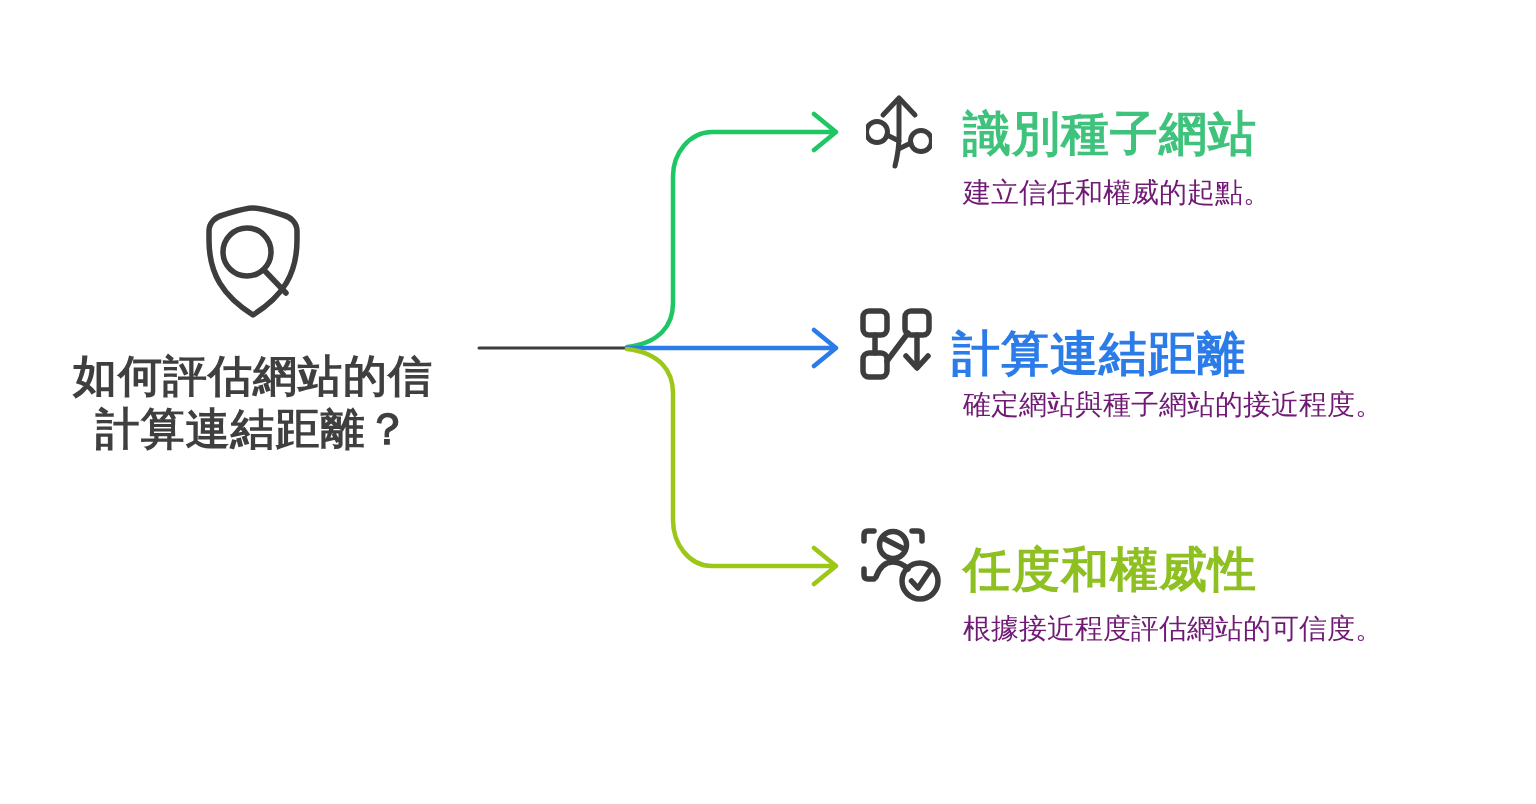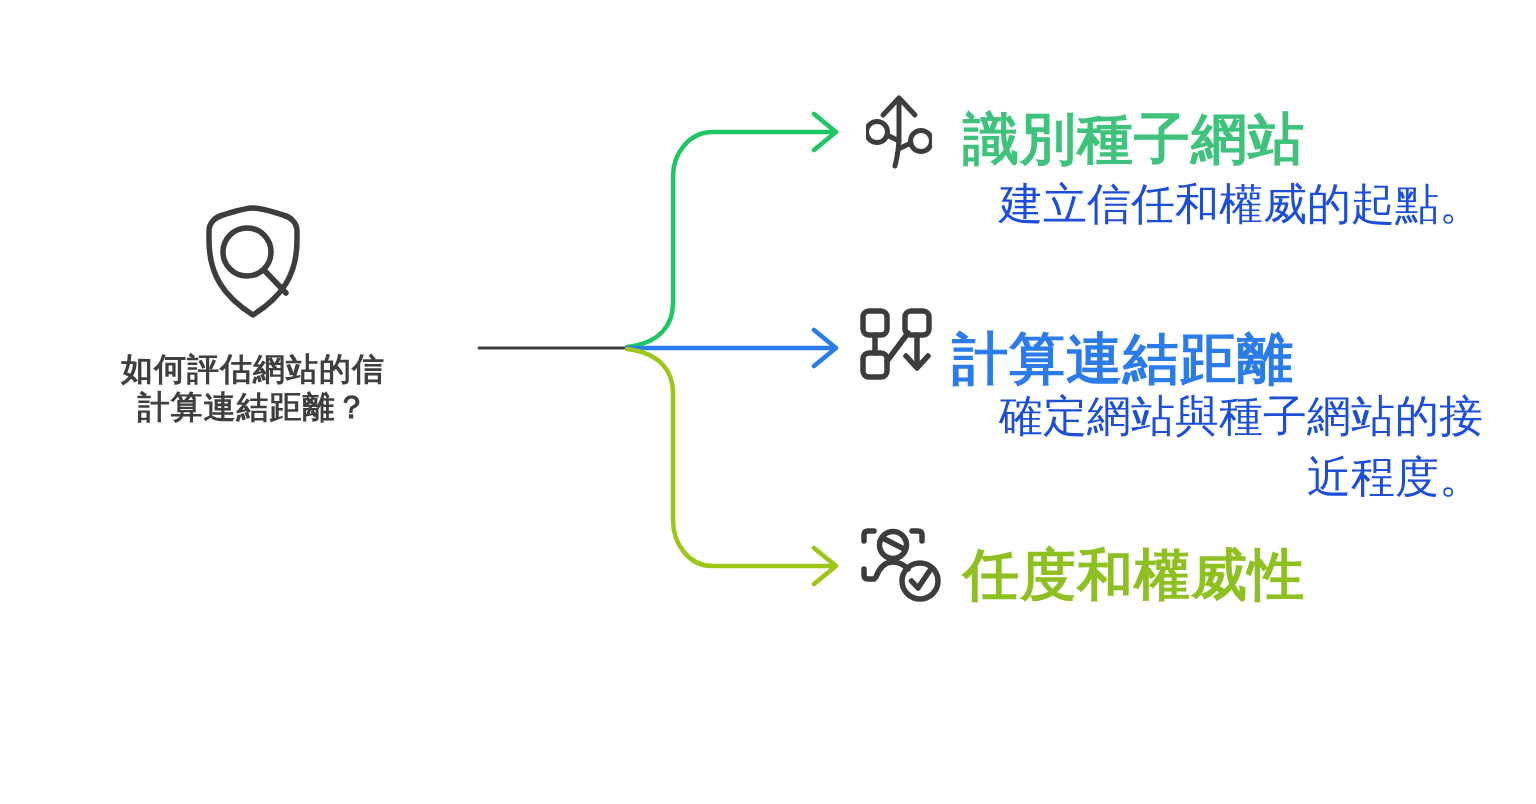--- a/index.html
+++ b/index.html
@@ -23,45 +23,44 @@
   .central-topic {
     position: absolute;
     left: 33px;
     top: 200px;
     width: 440px;
     text-align: center;
   }
   .central-icon { display: inline-block; }
   .central-title {
     margin-top: 22px;
-    font-size: 32px;
+    font-size: 44px;
     font-weight: 700;
     line-height: 1.2;
     color: #3f3f3f;
     letter-spacing: 1px;
   }
   .branch-row { position: absolute; }
   .branch-icon { position: absolute; left: 0; top: 0; }
   .branch-title {
     position: absolute;
     left: 0; top: 0;
-    font-size: 56px;
+    font-size: 48px;
     font-weight: 700;
     white-space: nowrap;
     letter-spacing: 1px;
   }
   .branch-desc {
     position: absolute;
     left: 0; top: 0;
     width: 520px;
-    font-size: 44px;
+    font-size: 28px;
     font-weight: 400;
     line-height: 1.38;
-    color: #1d4ed8;
-    text-align: right;
+    color: #701a75;
   }
   
   #row1        { left: 866px; top: 92px;  width: 650px; height: 170px; }
   #row1 .branch-title { left: 97px;  top: 10px; }
   #row1 .branch-desc  { left: 97px;  top: 82px; }
   
   #row2        { left: 856px; top: 306px; width: 650px; height: 200px; }
   #row2 .branch-title { left: 96px; top: 16px; }
   #row2 .branch-desc  { left: 107px; top: 80px; }
   
@@ -133,15 +132,16 @@
         <path d="M59 11 H65 Q69 11 69 15 V21"></path>
         <path d="M11 49 V55 Q11 59 15 59 H21"></path>
         <circle cx="40" cy="25" r="13.5"></circle>
         <line x1="29.5" y1="18" x2="51" y2="29"></line>
         <path d="M23 57 C27 46 33 42 40 42 C46 42 51 45 55 49"></path>
         <circle cx="67" cy="61" r="18"></circle>
         <path d="M58.5 61 L65 68 L76.5 51"></path>
       </g>
     </svg>
     <div class="branch-title" style="color: rgb(143, 192, 33);">任度和權威性</div>
+    <div class="branch-desc">根據接近程度評估網站的可信度。</div>
   </div>
 
 </div>
 
 </body></html>

